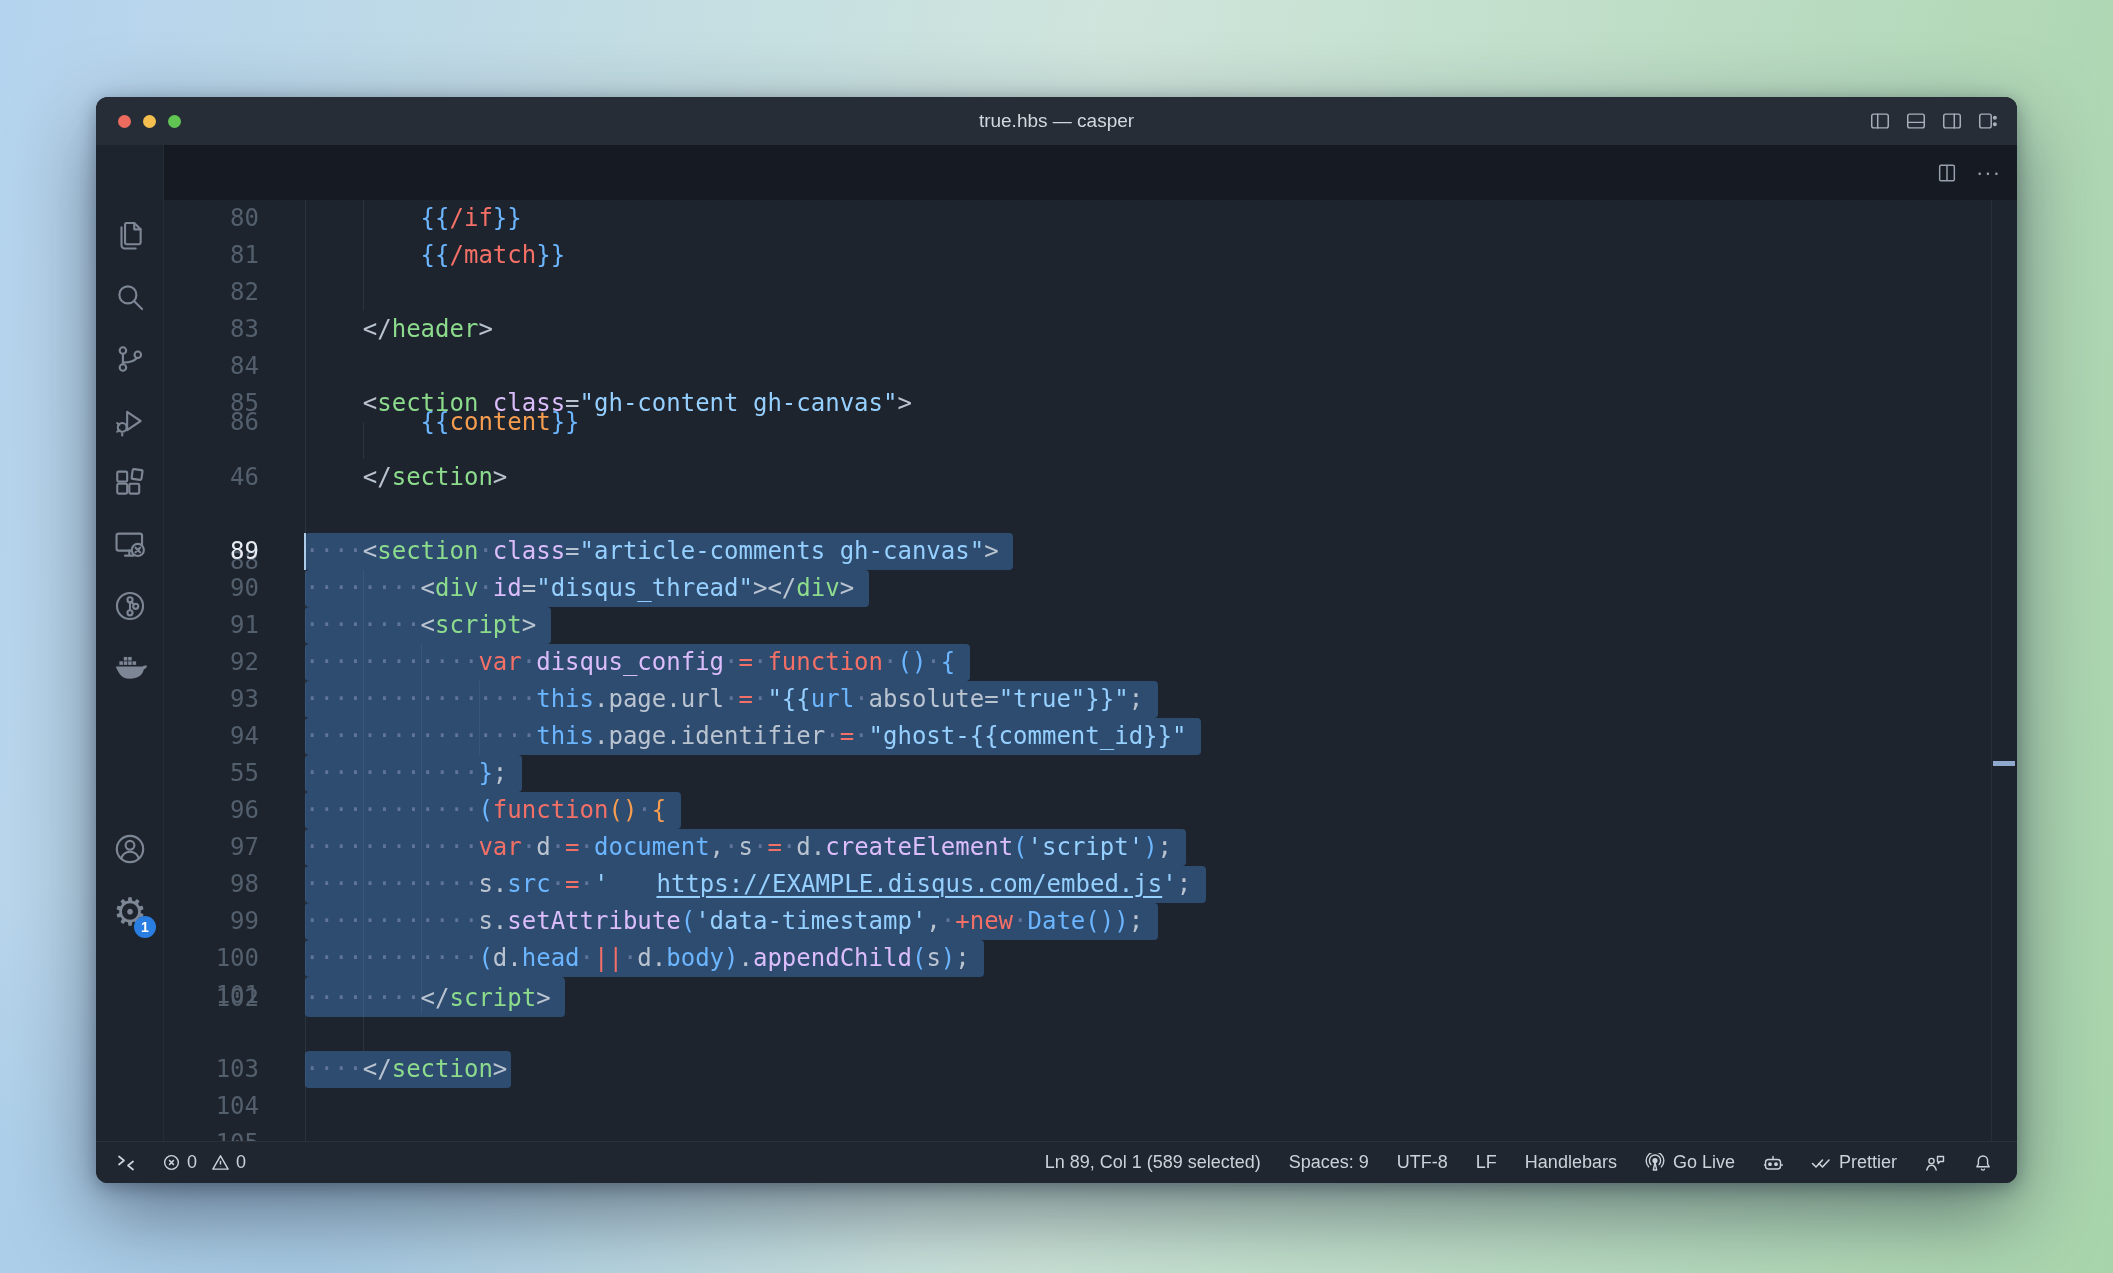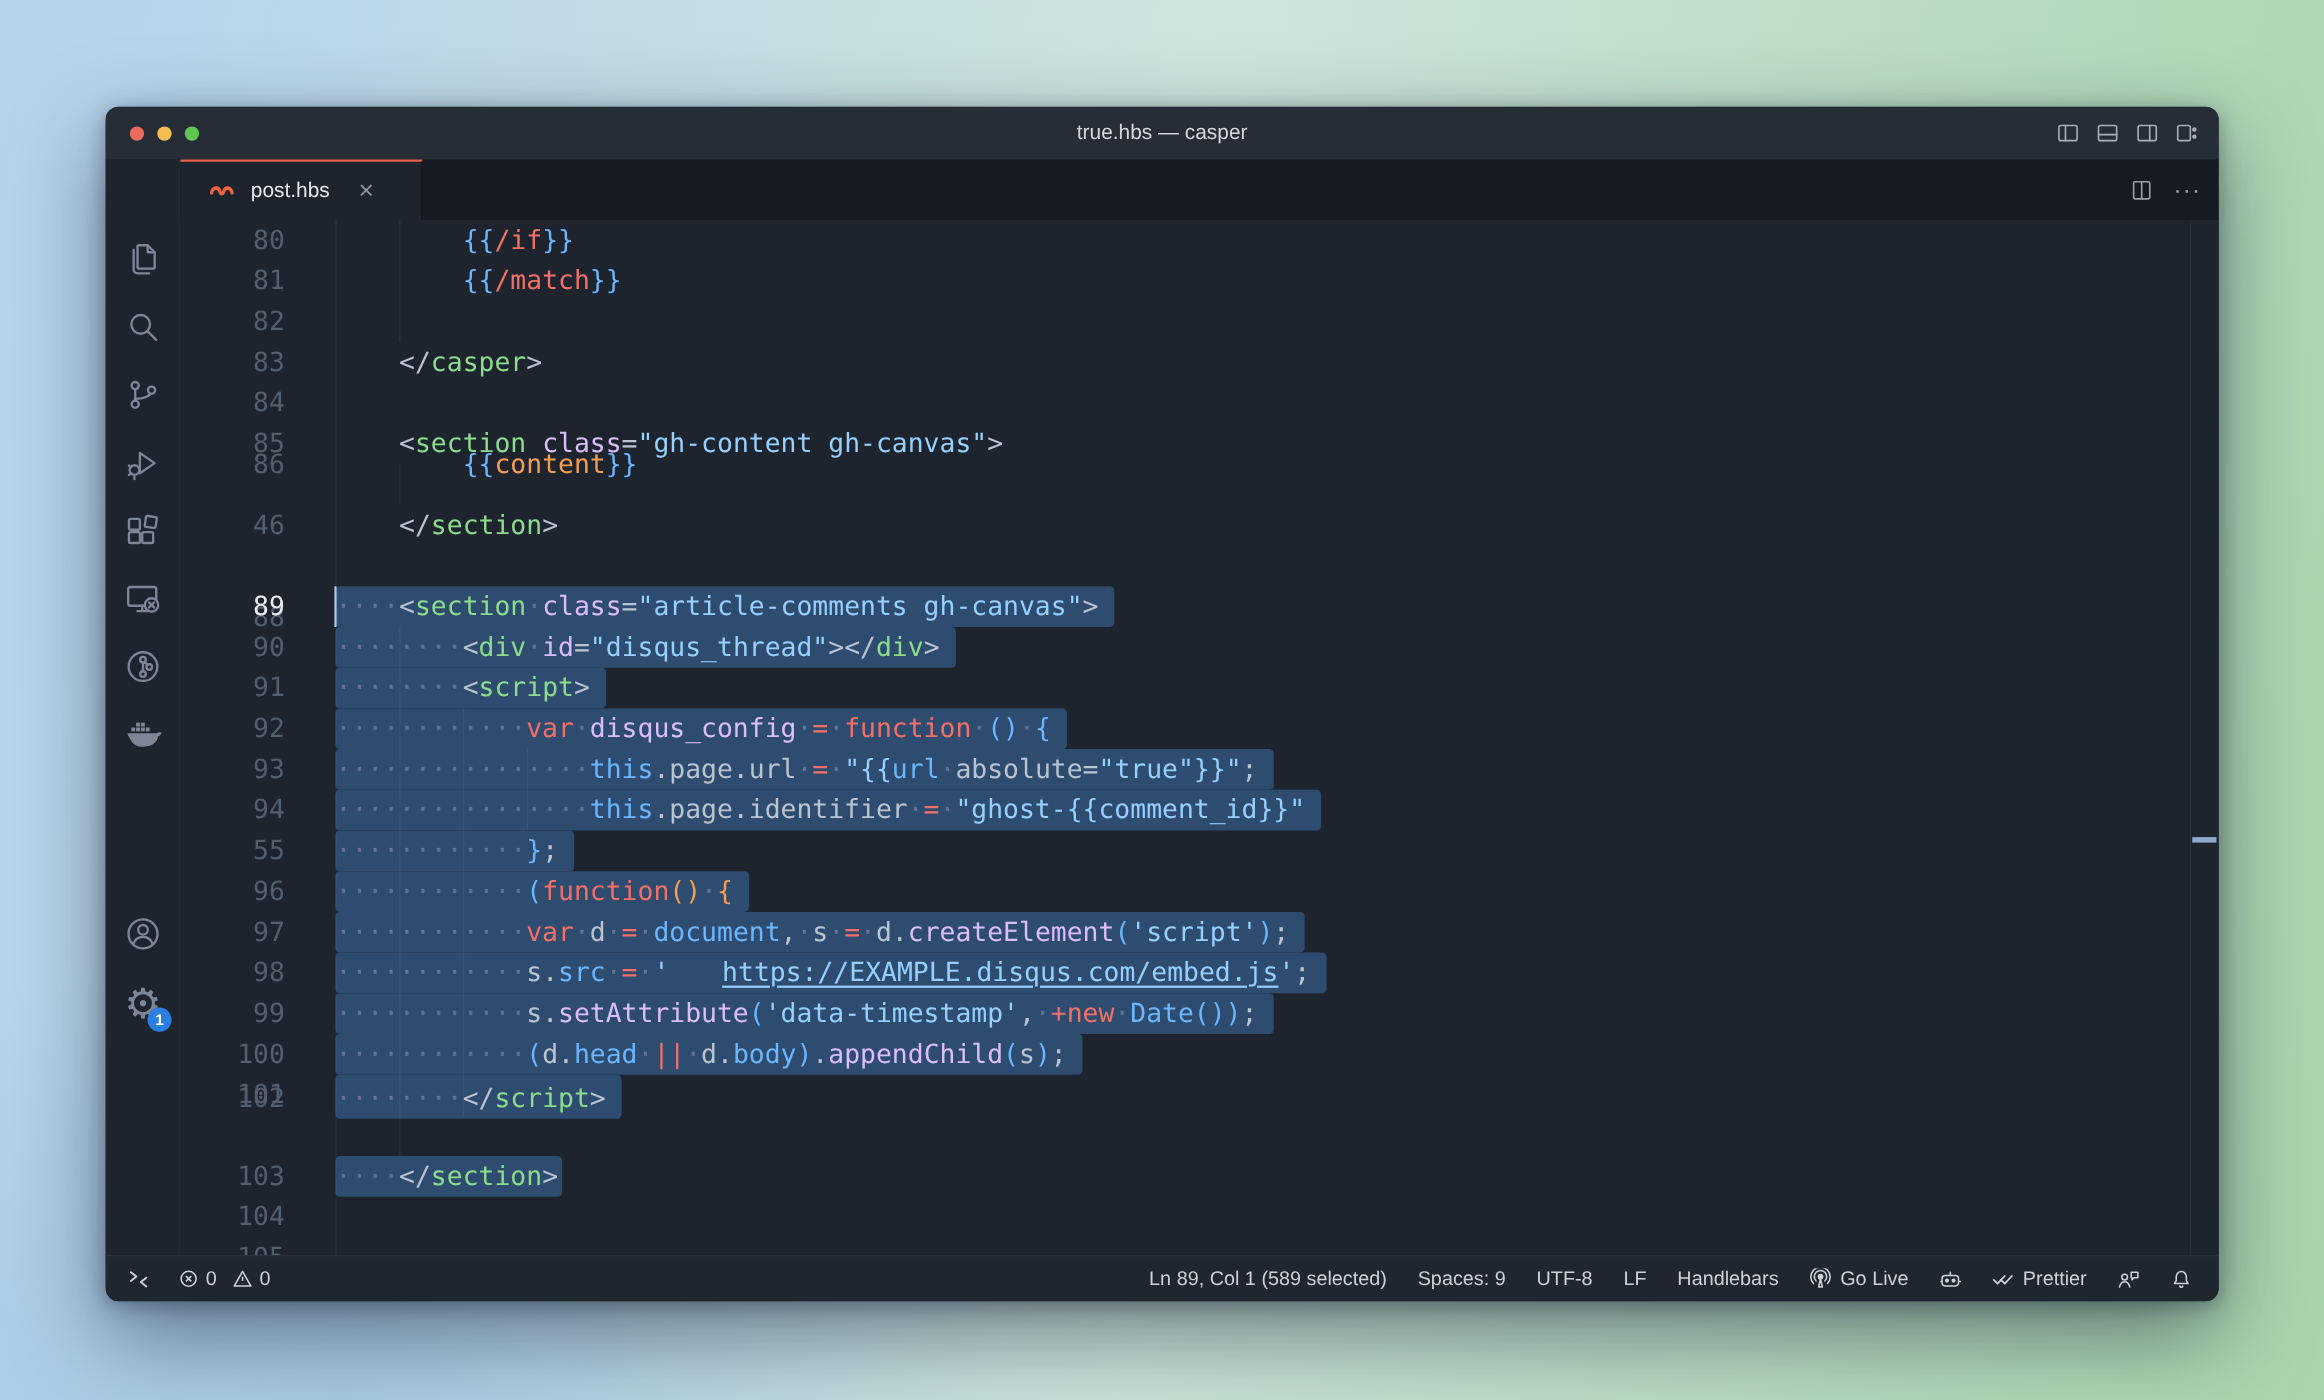--- a/index.html
+++ b/index.html
@@ -192,46 +192,37 @@
           <path d="M5.8 18.7c1-3.3 3.4-4.8 6.2-4.8s5.2 1.5 6.2 4.8"></path>
         </svg>
       </div>
       <div class="act" style="top: 743px;">
         <span class="gear-glyph">⚙</span>
         <span class="badge">1</span>
       </div>
     </div>
 
   <div id="tabbar">
-    <div id="tab">
-      <span class="mustache">
-        <svg viewBox="0 0 24 24" fill="none" stroke="#f0643c" stroke-width="2.6" stroke-linecap="round">
-          <path d="M2 13.2c1.2-5 5.6-5 6.7-.6.4 1.7 2.2 1.7 2.6 0 1.1-4.4 5.5-4.4 6.7.6"></path>
-        </svg>
-      </span>
-      <span class="tab-label">post.hbs</span>
-      <span class="tab-close">×</span>
-    </div>
     <div class="tab-actions">
       <span class="ic">
         <svg viewBox="0 0 24 24" fill="none" stroke="currentColor" stroke-width="1.6">
           <rect x="4" y="3.5" width="16" height="17" rx="1.5"></rect>
             <path d="M12 3.5v17"></path>
         </svg>
       </span>
       <span class="more">···</span>
     </div>
   </div>
 
   <div id="editor">
     <div id="code-lines">
         <div class="line" style="top: 0px;"><span class="ln">80</span><span class="code"><span class="tk-w" style="color: rgb(186, 196, 208);">        </span><span class="tk-c" style="color: rgb(108, 182, 255);">{{</span><span class="tk-r" style="color: rgb(244, 112, 103);">/if</span><span class="tk-c" style="color: rgb(108, 182, 255);">}}</span></span></div>
         <div class="line" style="top: 37px;"><span class="ln">81</span><span class="code"><span class="tk-w" style="color: rgb(186, 196, 208);">        </span><span class="tk-c" style="color: rgb(108, 182, 255);">{{</span><span class="tk-r" style="color: rgb(244, 112, 103);">/match</span><span class="tk-c" style="color: rgb(108, 182, 255);">}}</span></span></div>
         <div class="line" style="top: 74px;"><span class="ln">82</span><span class="code"></span></div>
-        <div class="line" style="top: 111px;"><span class="ln">83</span><span class="code"><span class="tk-w" style="color: rgb(186, 196, 208);">    </span><span class="tk-w" style="color: rgb(186, 196, 208);">&lt;/</span><span class="tk-g" style="color: rgb(141, 219, 140);">casper</span><span class="tk-w" style="color: rgb(186, 196, 208);">&gt;</span></span></div>
+        <div class="line" style="top: 111px;"><span class="ln">83</span><span class="code"><span class="tk-w" style="color: rgb(186, 196, 208);">    </span><span class="tk-w" style="color: rgb(186, 196, 208);">&lt;/</span><span class="tk-g" style="color: rgb(141, 219, 140);">header</span><span class="tk-w" style="color: rgb(186, 196, 208);">&gt;</span></span></div>
         <div class="line" style="top: 148px;"><span class="ln">84</span><span class="code"></span></div>
         <div class="line" style="top: 185px;"><span class="ln">85</span><span class="code"><span class="tk-w" style="color: rgb(186, 196, 208);">    </span><span class="tk-w" style="color: rgb(186, 196, 208);">&lt;</span><span class="tk-g" style="color: rgb(141, 219, 140);">section</span><span class="tk-w" style="color: rgb(186, 196, 208);"> </span><span class="tk-p" style="color: rgb(220, 189, 251);">class</span><span class="tk-w" style="color: rgb(186, 196, 208);">=</span><span class="tk-s" style="color: rgb(150, 208, 255);">"gh-content gh-canvas"</span><span class="tk-w" style="color: rgb(186, 196, 208);">&gt;</span></span></div>
         <div class="line" style="top: 204px;"><span class="ln">86</span><span class="code"><span class="tk-w" style="color: rgb(186, 196, 208);">        </span><span class="tk-c" style="color: rgb(108, 182, 255);">{{</span><span class="tk-o" style="color: rgb(246, 157, 80);">content</span><span class="tk-c" style="color: rgb(108, 182, 255);">}}</span></span></div>
         <div class="line" style="top: 259px;"><span class="ln">46</span><span class="code"><span class="tk-w" style="color: rgb(186, 196, 208);">    </span><span class="tk-w" style="color: rgb(186, 196, 208);">&lt;/</span><span class="tk-g" style="color: rgb(141, 219, 140);">section</span><span class="tk-w" style="color: rgb(186, 196, 208);">&gt;</span></span></div>
         <div class="line" style="top: 296px; margin-top: 47px;"><span class="ln">88</span><span class="code"></span></div>
         <div class="line" style="top: 333px;"><span class="ln active">89</span><span class="code"><span class="sel nl"><span class="tk-d" style="color: rgb(95, 116, 150);">····</span><span class="tk-w" style="color: rgb(186, 196, 208);">&lt;</span><span class="tk-g" style="color: rgb(141, 219, 140);">section</span><span class="tk-d" style="color: rgb(95, 116, 150);">·</span><span class="tk-p" style="color: rgb(220, 189, 251);">class</span><span class="tk-w" style="color: rgb(186, 196, 208);">=</span><span class="tk-s" style="color: rgb(150, 208, 255);">"article-comments gh-canvas"</span><span class="tk-w" style="color: rgb(186, 196, 208);">&gt;</span></span></span></div>
         <div class="line" style="top: 370px;"><span class="ln">90</span><span class="code"><span class="sel nl"><span class="tk-d" style="color: rgb(95, 116, 150);">········</span><span class="tk-w" style="color: rgb(186, 196, 208);">&lt;</span><span class="tk-g" style="color: rgb(141, 219, 140);">div</span><span class="tk-d" style="color: rgb(95, 116, 150);">·</span><span class="tk-p" style="color: rgb(220, 189, 251);">id</span><span class="tk-w" style="color: rgb(186, 196, 208);">=</span><span class="tk-s" style="color: rgb(150, 208, 255);">"disqus_thread"</span><span class="tk-w" style="color: rgb(186, 196, 208);">&gt;</span><span class="tk-w" style="color: rgb(186, 196, 208);">&lt;/</span><span class="tk-g" style="color: rgb(141, 219, 140);">div</span><span class="tk-w" style="color: rgb(186, 196, 208);">&gt;</span></span></span></div>
         <div class="line" style="top: 407px;"><span class="ln">91</span><span class="code"><span class="sel nl"><span class="tk-d" style="color: rgb(95, 116, 150);">········</span><span class="tk-w" style="color: rgb(186, 196, 208);">&lt;</span><span class="tk-g" style="color: rgb(141, 219, 140);">script</span><span class="tk-w" style="color: rgb(186, 196, 208);">&gt;</span></span></span></div>
         <div class="line" style="top: 444px;"><span class="ln">92</span><span class="code"><span class="sel nl"><span class="tk-d" style="color: rgb(95, 116, 150);">············</span><span class="tk-r" style="color: rgb(244, 112, 103);">var</span><span class="tk-d" style="color: rgb(95, 116, 150);">·</span><span class="tk-p" style="color: rgb(220, 189, 251);">disqus_config</span><span class="tk-d" style="color: rgb(95, 116, 150);">·</span><span class="tk-r" style="color: rgb(244, 112, 103);">=</span><span class="tk-d" style="color: rgb(95, 116, 150);">·</span><span class="tk-r" style="color: rgb(244, 112, 103);">function</span><span class="tk-d" style="color: rgb(95, 116, 150);">·</span><span class="tk-b1" style="color: rgb(108, 182, 255);">()</span><span class="tk-d" style="color: rgb(95, 116, 150);">·</span><span class="tk-b1" style="color: rgb(108, 182, 255);">{</span></span></span></div>
         <div class="line" style="top: 481px;"><span class="ln">93</span><span class="code"><span class="sel nl"><span class="tk-d" style="color: rgb(95, 116, 150);">················</span><span class="tk-c" style="color: rgb(108, 182, 255);">this</span><span class="tk-w" style="color: rgb(186, 196, 208);">.</span><span class="tk-w" style="color: rgb(186, 196, 208);">page</span><span class="tk-w" style="color: rgb(186, 196, 208);">.</span><span class="tk-w" style="color: rgb(186, 196, 208);">url</span><span class="tk-d" style="color: rgb(95, 116, 150);">·</span><span class="tk-r" style="color: rgb(244, 112, 103);">=</span><span class="tk-d" style="color: rgb(95, 116, 150);">·</span><span class="tk-s" style="color: rgb(150, 208, 255);">"{{</span><span class="tk-c" style="color: rgb(108, 182, 255);">url</span><span class="tk-d" style="color: rgb(95, 116, 150);">·</span><span class="tk-w" style="color: rgb(186, 196, 208);">absolute</span><span class="tk-w" style="color: rgb(186, 196, 208);">=</span><span class="tk-s" style="color: rgb(150, 208, 255);">"true"</span><span class="tk-s" style="color: rgb(150, 208, 255);">}}"</span><span class="tk-w" style="color: rgb(186, 196, 208);">;</span></span></span></div>

